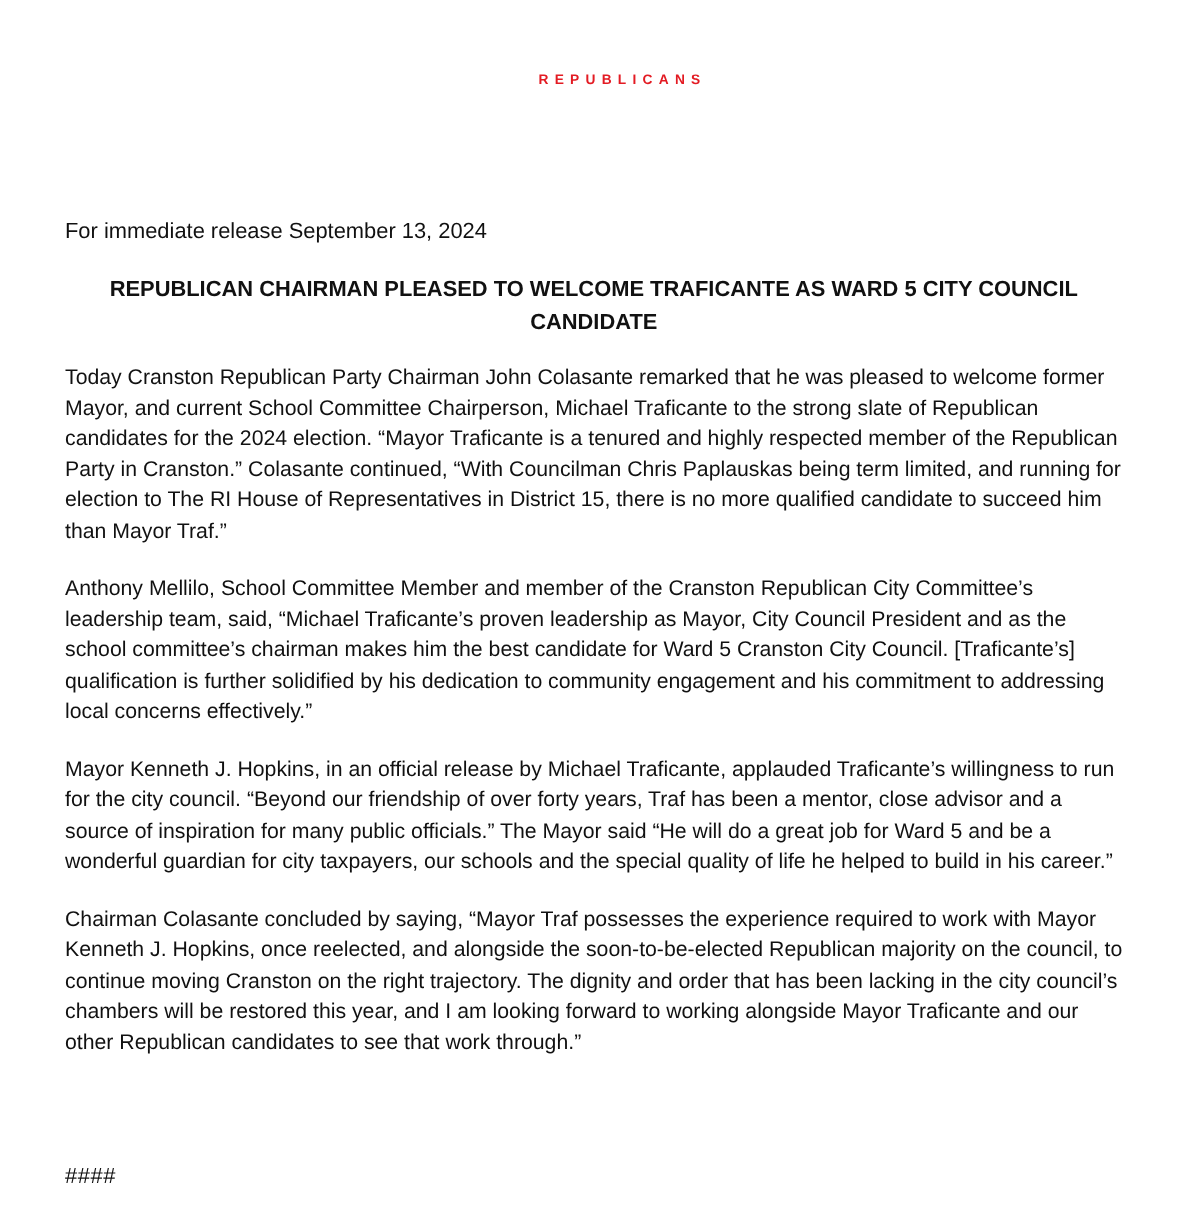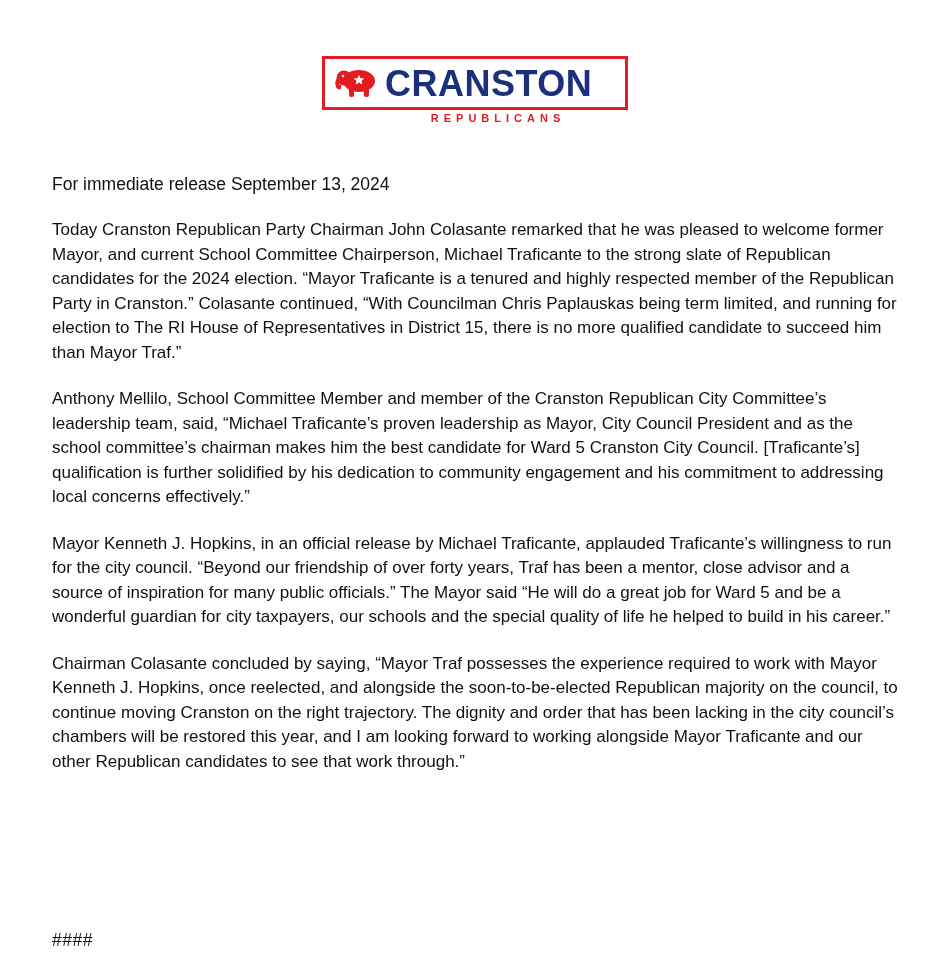--- a/index.html
+++ b/index.html
@@ -98,41 +98,27 @@
     font-weight: 400;
     letter-spacing: 0.5px;
   }
 </style>
 </head>
 <body>
 
 <div class="page">
 
   <div class="logo-wrap">
-    <div class="logo-box">
-      <span class="logo-elephant">
-        <svg width="46" height="36" viewBox="0 0 46 36" xmlns="http://www.w3.org/2000/svg">
-
-          <ellipse cx="26" cy="16" rx="16" ry="11" fill="#e31b23"></ellipse>
-          <circle cx="11" cy="13" r="7.5" fill="#e31b23"></circle>
-          <path d="M5,12 Q1,16 3,22 Q4,25 8,24 L8,20 Q5,20 6,16 Z" fill="#e31b23"></path>
-          <rect x="16" y="23" width="5" height="9" rx="2" fill="#e31b23"></rect>
-          <rect x="31" y="23" width="5" height="9" rx="2" fill="#e31b23"></rect>
-          <path d="M26 10 l1.6 3.3 3.6 .3 -2.7 2.4 .8 3.5 -3.3 -1.9 -3.3 1.9 .8 -3.5 -2.7 -2.4 3.6 -.3 Z" fill="#ffffff"></path>
-          <circle cx="10" cy="11" r="1.2" fill="#ffffff"></circle>
-        </svg>
-      </span>
-      <span class="logo-brand">CRANSTON</span>
-    </div>
     <div class="logo-sub">REPUBLICANS</div>
   </div>
 
   <div class="content">
     <p class="release-line">For immediate release September 13, 2024</p>
 
+    <p class="headline">REPUBLICAN CHAIRMAN PLEASED TO WELCOME TRAFICANTE AS WARD 5 CITY COUNCIL CANDIDATE</p>
 
     <p class="para">Today Cranston Republican Party Chairman John Colasante remarked that he was pleased to welcome former Mayor, and current School Committee Chairperson, Michael Traficante to the strong slate of Republican candidates for the 2024 election. “Mayor Traficante is a tenured and highly respected member of the Republican Party in Cranston.” Colasante continued, “With Councilman Chris Paplauskas being term limited, and running for election to The RI House of Representatives in District 15, there is no more qualified candidate to succeed him than Mayor Traf.”</p>
     <p class="para">Anthony Mellilo, School Committee Member and member of the Cranston Republican City Committee’s leadership team, said, “Michael Traficante’s proven leadership as Mayor, City Council President and as the school committee’s chairman makes him the best candidate for Ward 5 Cranston City Council. [Traficante’s] qualification is further solidified by his dedication to community engagement and his commitment to addressing local concerns effectively.”</p>
     <p class="para">Mayor Kenneth J. Hopkins, in an official release by Michael Traficante, applauded Traficante’s willingness to run for the city council. “Beyond our friendship of over forty years, Traf has been a mentor, close advisor and a source of inspiration for many public officials.” The Mayor said “He will do a great job for Ward 5 and be a wonderful guardian for city taxpayers, our schools and the special quality of life he helped to build in his career.”</p>
     <p class="para">Chairman Colasante concluded by saying, “Mayor Traf possesses the experience required to work with Mayor Kenneth J. Hopkins, once reelected, and alongside the soon-to-be-elected Republican majority on the council, to continue moving Cranston on the right trajectory. The dignity and order that has been lacking in the city council’s chambers will be restored this year, and I am looking forward to working alongside Mayor Traficante and our other Republican candidates to see that work through.”</p>
   </div>
 
   <div class="footer-mark">####</div>
 
 </div>

